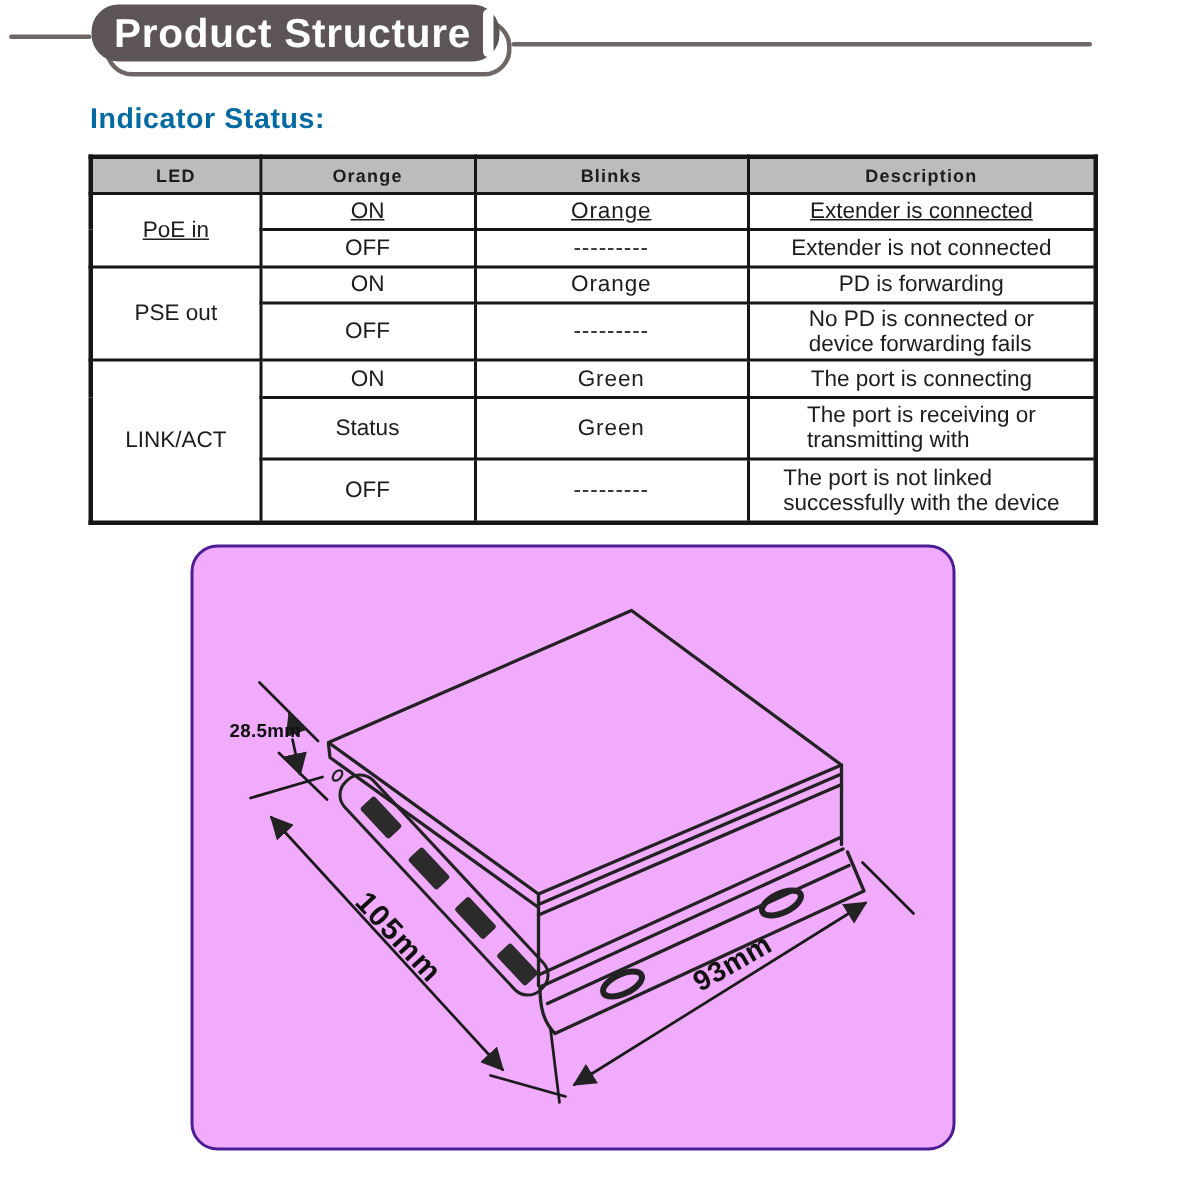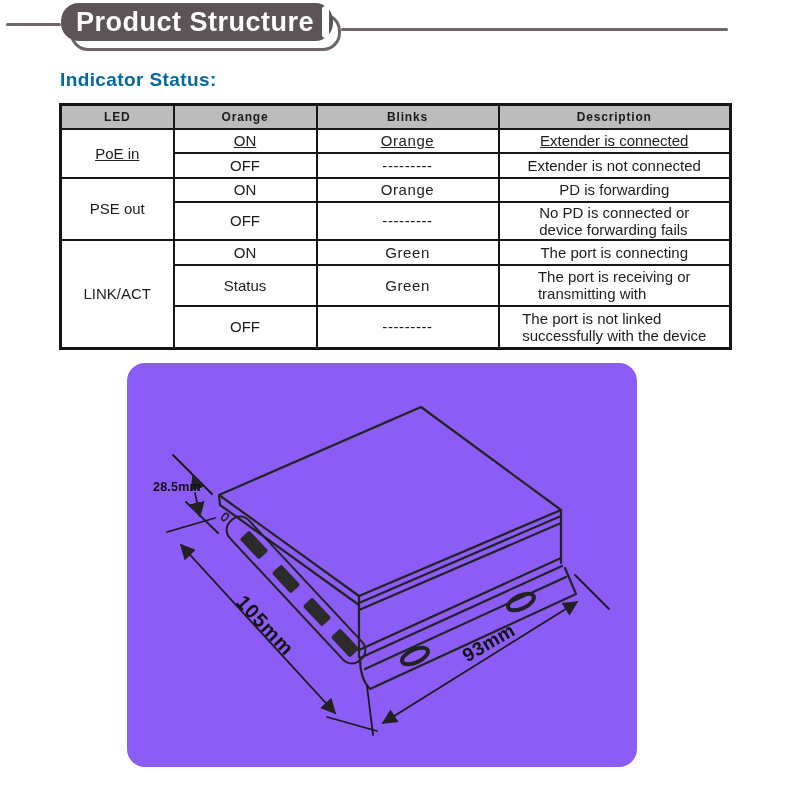--- a/index.html
+++ b/index.html
@@ -32,21 +32,21 @@
     border:2px solid var(--border);vertical-align:middle;text-align:center;
     font-size:15px;color:#1c1c1c;overflow:hidden;}
   table.indicator th{background:var(--thead-bg);font-weight:bold;font-size:12px;
     letter-spacing:.8px;height:24px;}
   td.led{font-size:15px;}
   td.color-cell{letter-spacing:.6px;}
   td.desc{padding:1px 16px;line-height:17px;}
   td.desc .multiline{display:inline-block;text-align:left;white-space:pre-line;}
 
   
-  .draw-frame{border:2px solid #8b5cf6;background:#8b5cf6;}
+  .draw-frame{border:2px solid #4c1d95;background:#f0abfc;}
   .draw-frame svg{position:absolute;left:0;top:0;}
   .dim-label{position:absolute;font-weight:bold;color:#111;white-space:nowrap;}
   .dim-height{left:24px;top:115px;font-size:12.5px;letter-spacing:.2px;}
   .dim-length{left:83px;top:249px;width:106px;text-align:center;font-size:20px;
     letter-spacing:1px;transform:rotate(47deg);}
   .dim-width{left:312px;top:267px;width:96px;text-align:center;font-size:19px;
     letter-spacing:.5px;transform:rotate(-30deg);}
 </style>
 </head>
 <body>

